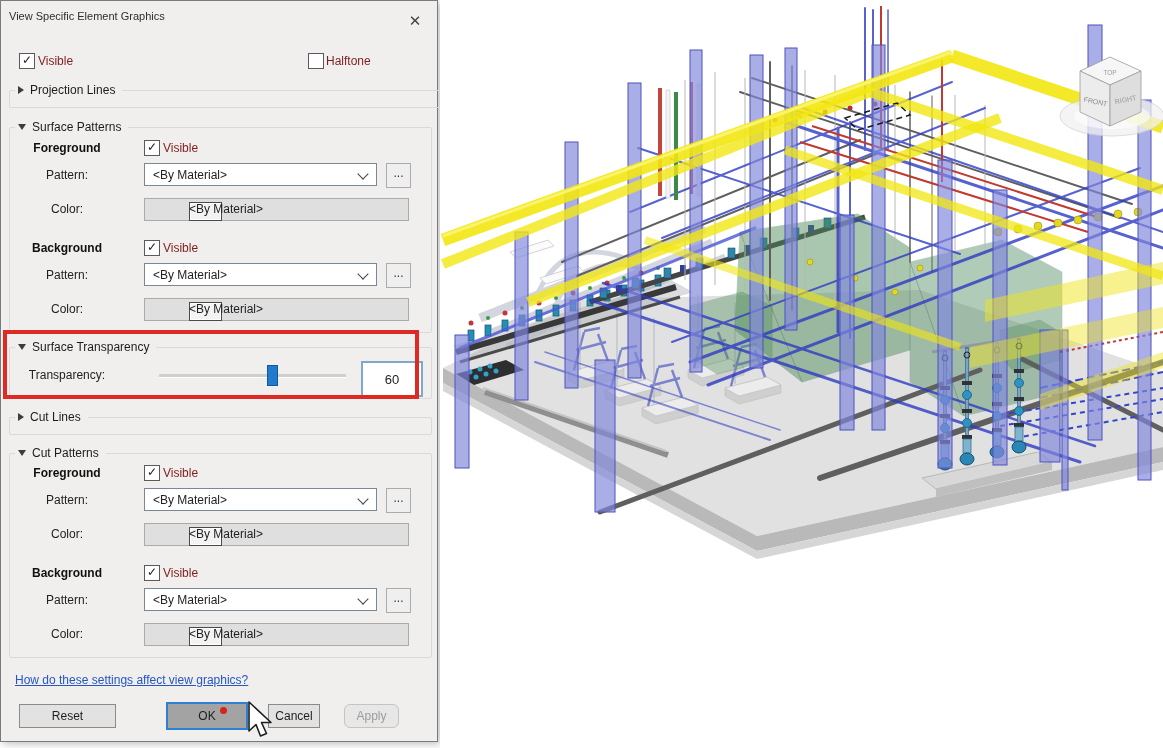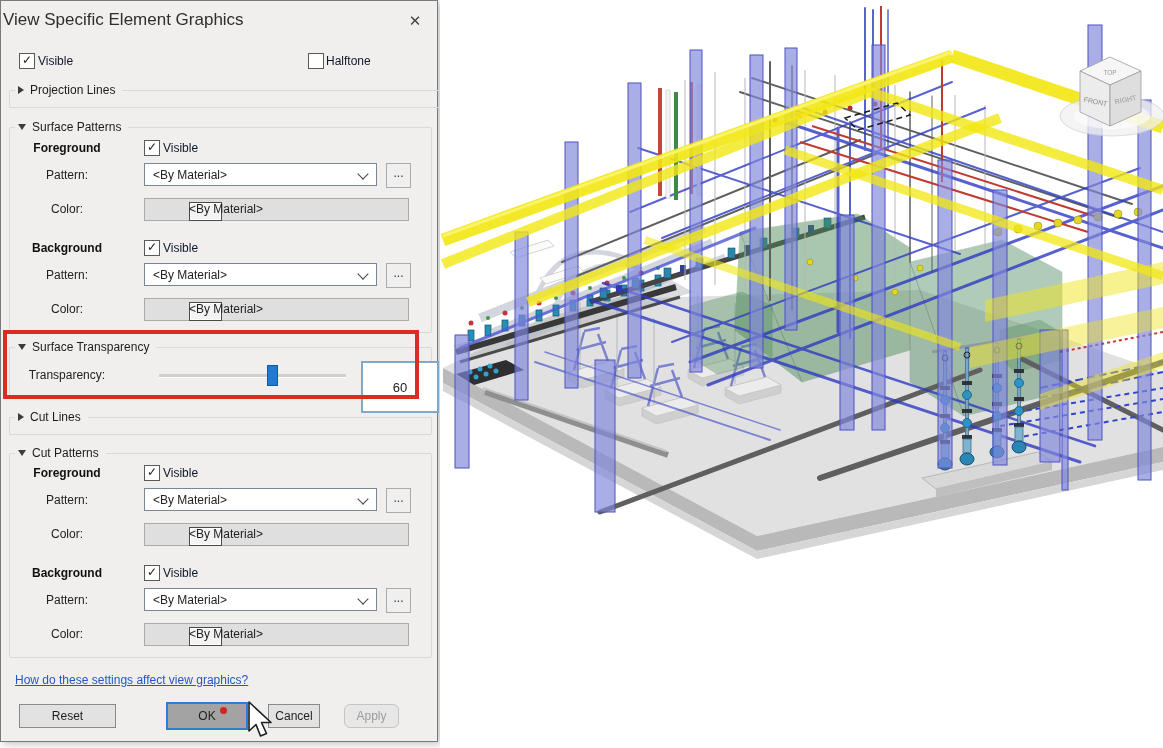--- a/index.html
+++ b/index.html
@@ -3,27 +3,27 @@
 <meta charset="utf-8">
 <style>
   html,body{margin:0;padding:0;}
   body{width:1163px;height:748px;position:relative;background:#fff;
        font-family:"Liberation Sans",sans-serif;overflow:hidden;}
 
   
   .dialog{position:absolute;left:0;top:0;width:436px;height:740px;
           background:#f0efee;border:1px solid #7a7a7a;
           box-shadow:3px 2px 8px rgba(0,0,0,.25);}
-  .title{position:absolute;left:2px;top:9px;font-size:17px;color:#2e2e2e;}
+  .title{position:absolute;left:8px;top:9px;font-size:11px;color:#2e2e2e;}
   .close{position:absolute;right:10px;top:8px;width:24px;height:24px;text-align:center;
          line-height:24px;font-size:15px;color:#444;}
   .cb{position:absolute;width:14px;height:14px;background:#fff;border:1px solid #5a5a5a;
       font-size:12px;line-height:13px;text-align:center;color:#222;}
   .cb.checked::after{content:"✓";}
-  .lbl{position:absolute;font-size:12px;color:#0f172a;white-space:nowrap;}
+  .lbl{position:absolute;font-size:12px;color:#7f1d1d;white-space:nowrap;}
   .rlbl{position:absolute;width:132px;text-align:center;font-size:12px;color:#222;}
   .b{font-weight:bold;color:#101010;}
 
   .grp{position:absolute;left:8px;width:421px;border:1px solid #d9d9d9;border-radius:2px;}
   .grp-hdr{position:absolute;top:-9px;left:5px;background:#f0efee;height:16px;
            padding:0 7px 0 3px;display:flex;align-items:center;gap:6px;
            font-size:12px;color:#1c1c1c;}
   .tri-d{width:0;height:0;border-left:4px solid transparent;border-right:4px solid transparent;
          border-top:6px solid #3c3c3c;}
   .tri-r{width:0;height:0;border-top:4px solid transparent;border-bottom:4px solid transparent;
@@ -41,21 +41,21 @@
   .swatch{position:absolute;left:2px;top:2px;width:31px;height:17px;background:#f3f3f3;
           border:1px solid #4a4a4a;box-shadow:inset 0 0 0 1px #fff;}
   .cfield span{position:absolute;left:44px;top:3px;font-size:12px;color:#222;}
 
   .slider-track{position:absolute;left:158px;top:373px;width:187px;height:3px;
                 background:#cfcfcf;border-bottom:1px solid #fff;}
   .slider-handle{position:absolute;left:266px;top:364px;width:9px;height:19px;
                  background:#1f7ad0;border:1px solid #14589c;}
   .tvalue{position:absolute;left:360px;top:360px;width:50px;height:24px;
           border:2px solid #7fa9c9;background:#fff;font-size:13px;color:#222;
-          text-align:center;font-family:"Liberation Sans",sans-serif;padding:12px;}
+          text-align:center;font-family:"Liberation Sans",sans-serif;padding:4px;}
   .redbox{position:absolute;left:2px;top:329px;width:408px;height:61px;
           border:4px solid #dd2a23;z-index:6;pointer-events:none;}
 
   .link{position:absolute;left:14px;top:672px;font-size:12px;color:#2456c4;
         text-decoration:underline;}
   .btn{position:absolute;top:703px;height:24px;background:#e2e2e2;border:1px solid #8a8a8a;
        font-size:12px;color:#1e1e1e;text-align:center;line-height:22px;box-sizing:border-box;}
   .btn.ok{top:701px;height:28px;background:#a3a3a3;border:2px solid #2f7fd0;line-height:24px;}
   .btn.disabled{background:#e7e7e7;border-color:#c4c4c4;color:#9c9c9c;}
   .reddot{position:absolute;left:219px;top:706px;width:7px;height:7px;border-radius:50%;

